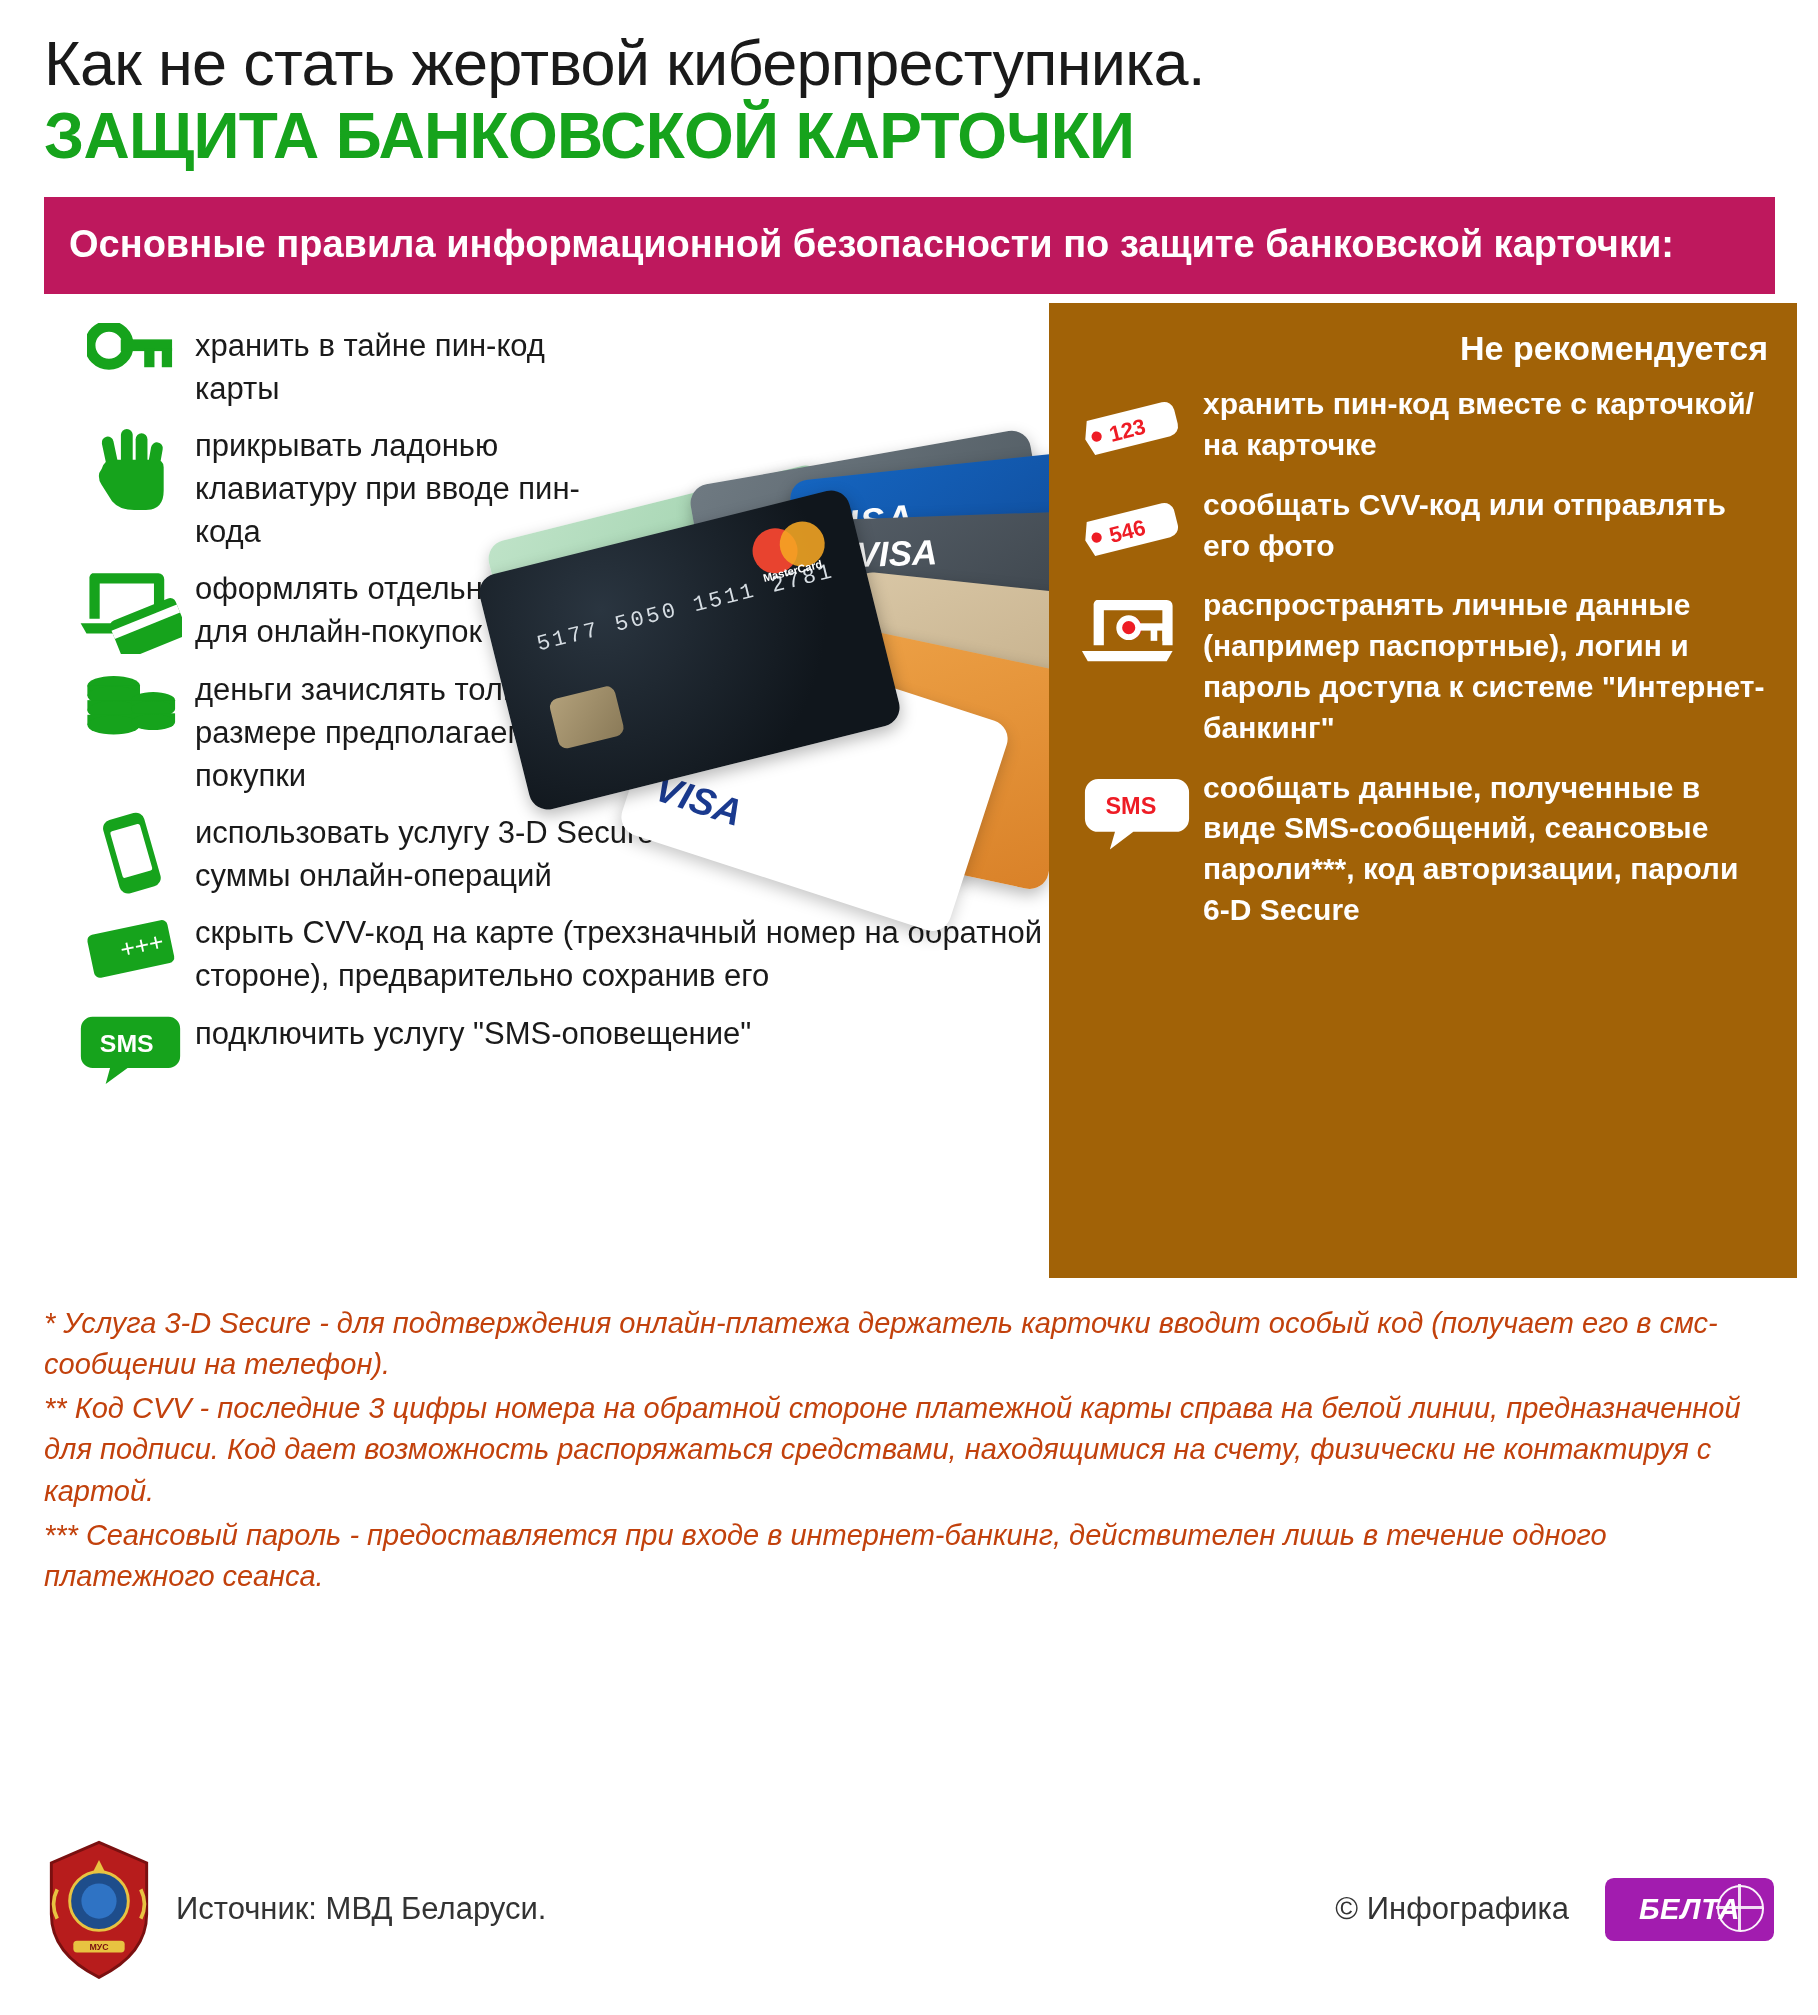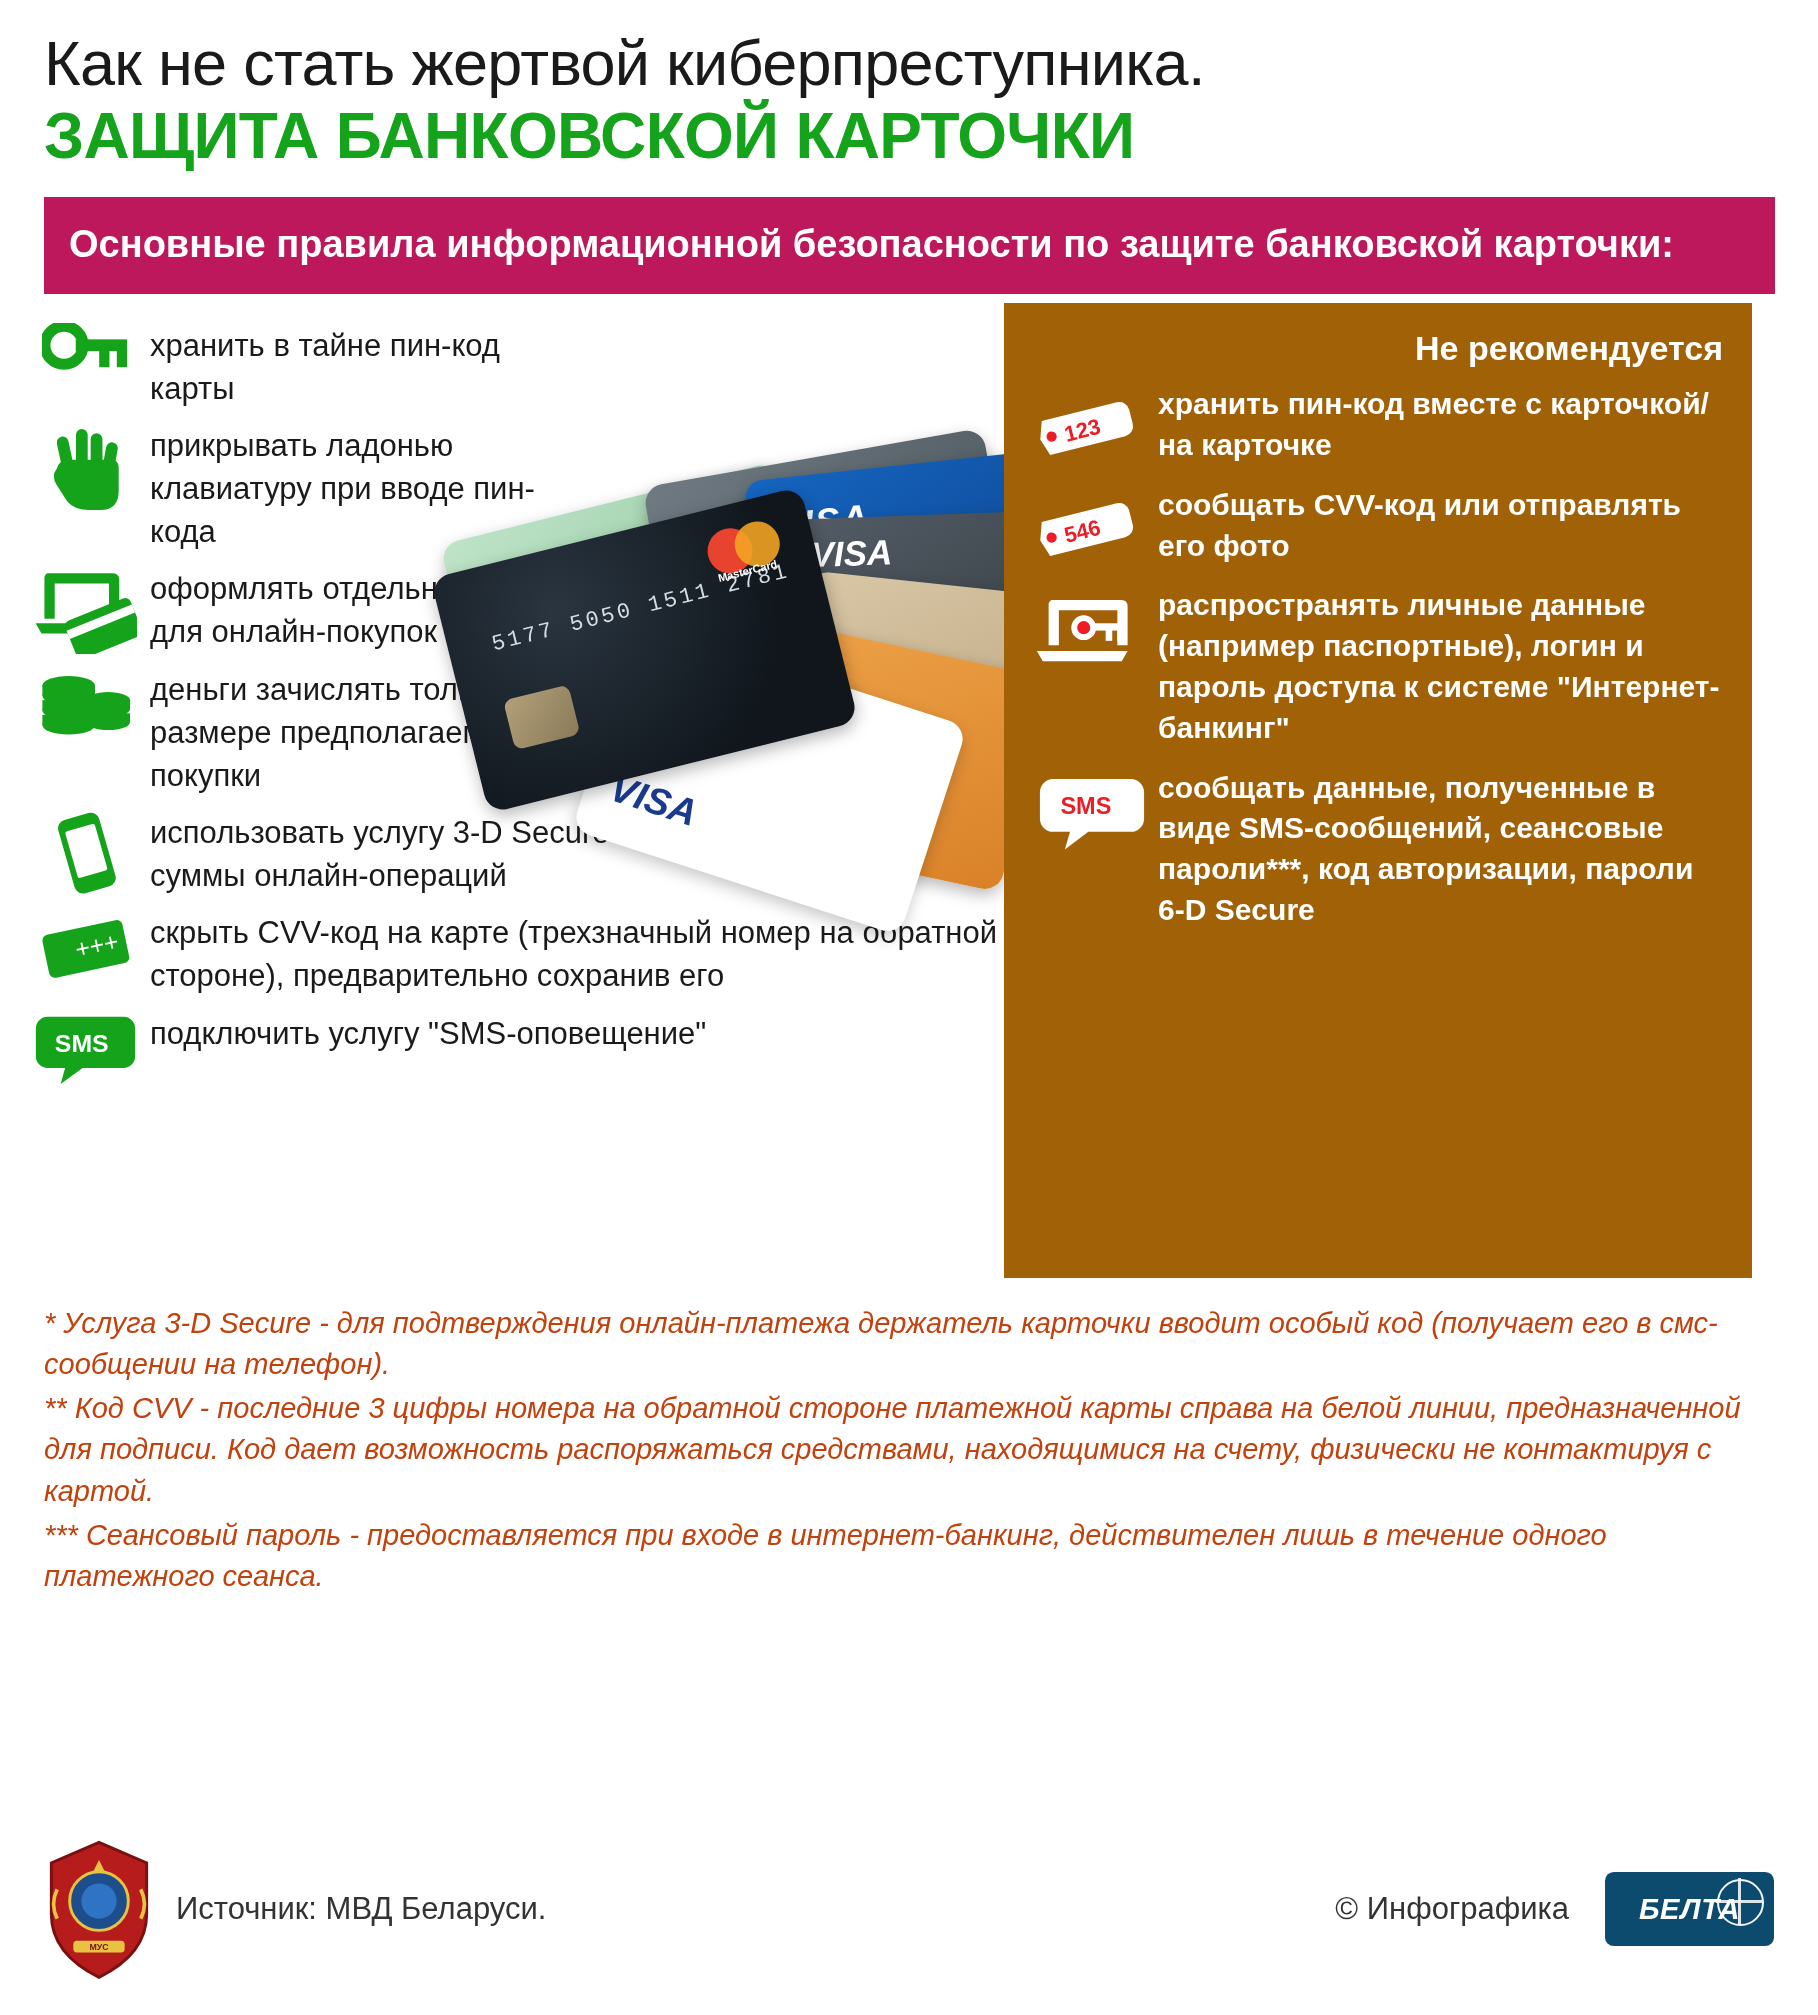--- a/index.html
+++ b/index.html
@@ -42,21 +42,21 @@
     font-size: 38px;
     font-weight: bold;
     line-height: 1.32;
     padding: 22px 25px 25px 25px;
     width: 1731px;
   }
 
   
   .body-area {
     position: relative;
-    margin: 0 21px;
+    margin: 0 66px;
     width: 1731px;
     height: 990px;
   }
 
   
   .left-col {
     position: absolute;
     left: 0;
     top: 26.4px;
     width: 1056px;
@@ -239,22 +239,22 @@
   .emblem { width: 110px; height: 143px; margin-right: 22px; }
   .source-text { font-size: 31px; color: #333; }
   .copyright {
     margin-left: auto;
     display: flex;
     align-items: center;
     gap: 36px;
   }
   .copyright .c-text { font-size: 31px; color: #333; }
   .belta {
-    width: 169px; height: 74px; border-radius: 8.8px;
-    background: #0c4a6e; position: relative;
+    width: 169px; height: 63px; border-radius: 8.8px;
+    background: #a21caf; position: relative;
     display: flex; align-items: center; justify-content: center;
   }
   .belta .belta-text {
     color: #ffffff; font-weight: bold; font-style: italic;
     font-size: 29px; letter-spacing: 0.7px; z-index: 2;
   }
   .belta .globe {
     position: absolute; right: 10.3px; top: 7.3px;
     width: 47px; height: 47px; border-radius: 50%;
     border: 2.9px solid #ffffff; opacity: .95;

